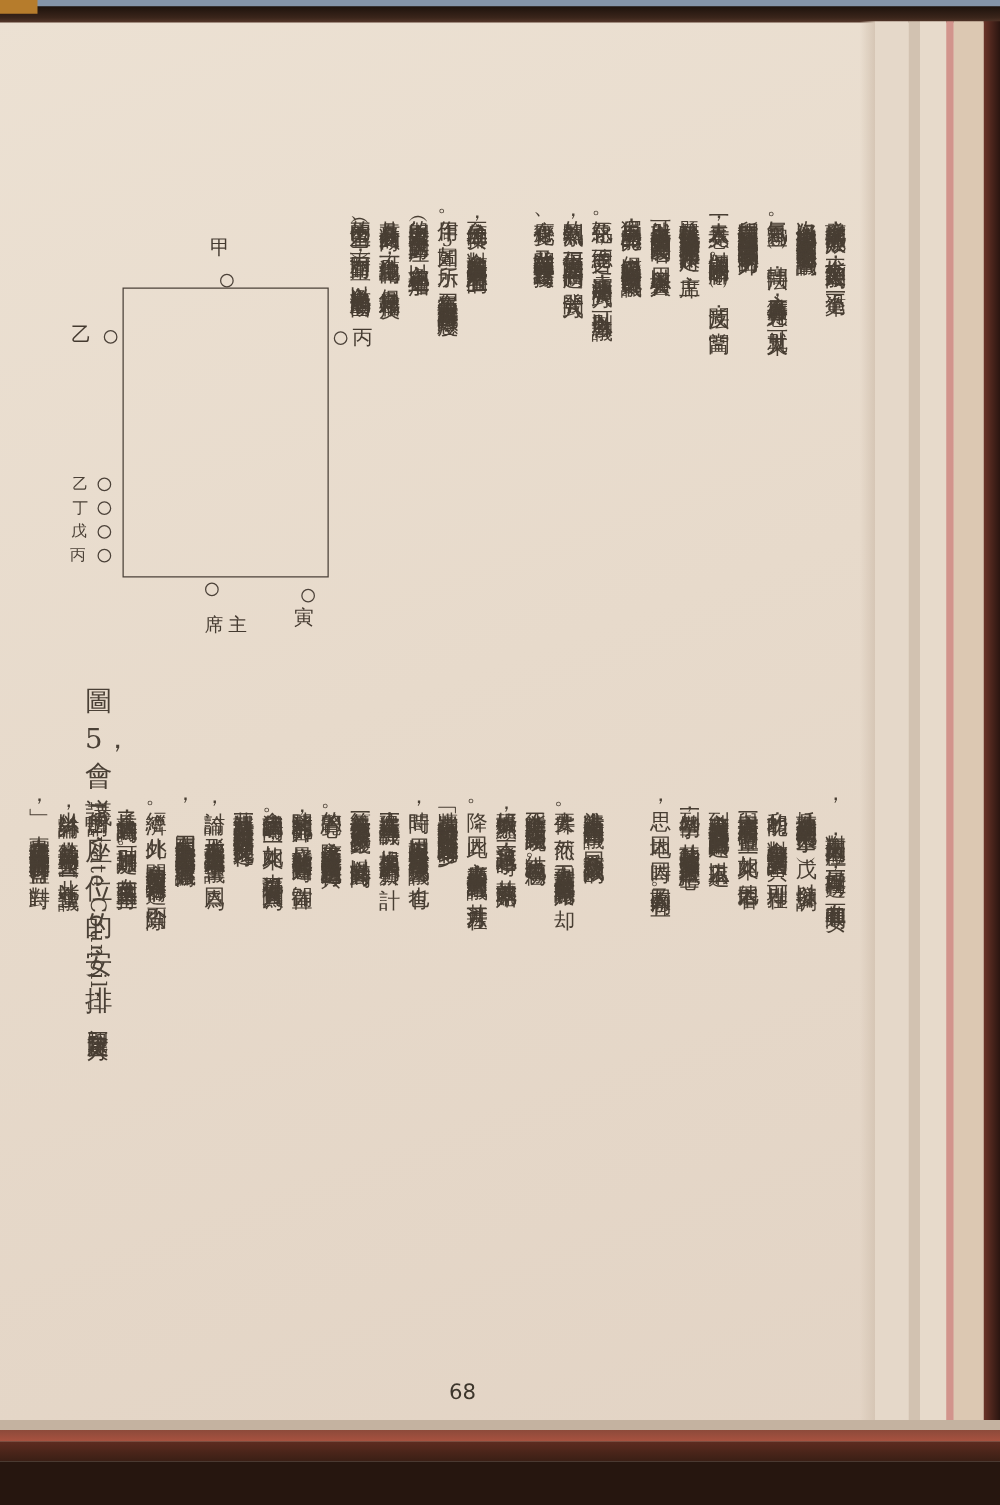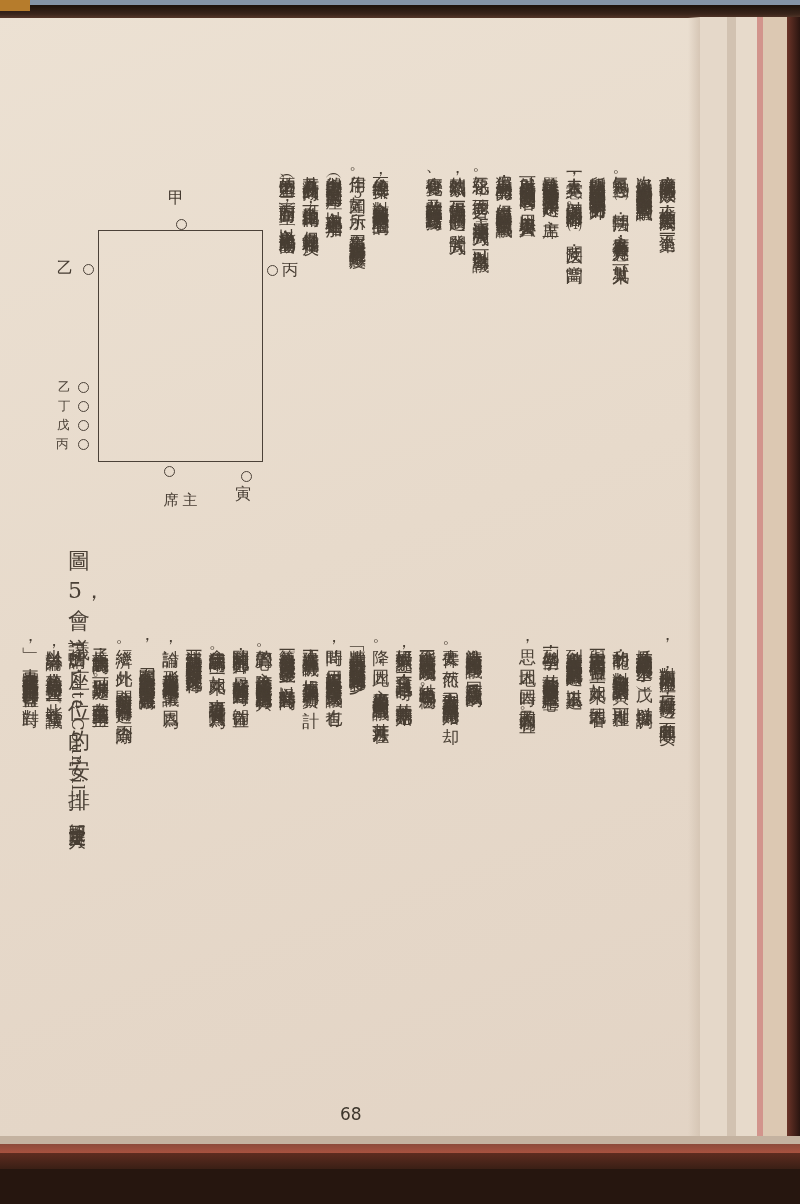--- a/index.html
+++ b/index.html
@@ -39,21 +39,21 @@
   .table-rect{position:absolute;left:98px;top:230px;width:163px;height:230px;
               border:1.6px solid #4b4138;}
   .seat{position:absolute;width:9px;height:9px;border:1.4px solid #4b4138;
         border-radius:50%;background:transparent;}
   .flabel{position:absolute;font-size:16px;color:#443a30;}
   .flabel-small{position:absolute;font-size:12.5px;color:#4a4036;}
   .chairman{position:absolute;left:161px;top:479px;writing-mode:vertical-rl;
             font-size:15px;letter-spacing:3px;color:#443a30;}
   .caption{position:absolute;left:68px;top:546px;font-size:22px;letter-spacing:1px;
            color:#4a4036;}
-  .page-num{position:absolute;left:340px;top:1104px;width:60px;text-align:left;
+  .page-num{position:absolute;left:340px;top:1104px;width:60px;text-align:center;
             font-size:17px;color:#3d362c;font-family:"DejaVu Sans",sans-serif;}
 </style>
 </head>
 <body>
 
 <div class="photo">
 
   <div class="sky"></div>
   <div class="cover-top"></div>
   <div class="fleck"></div>

